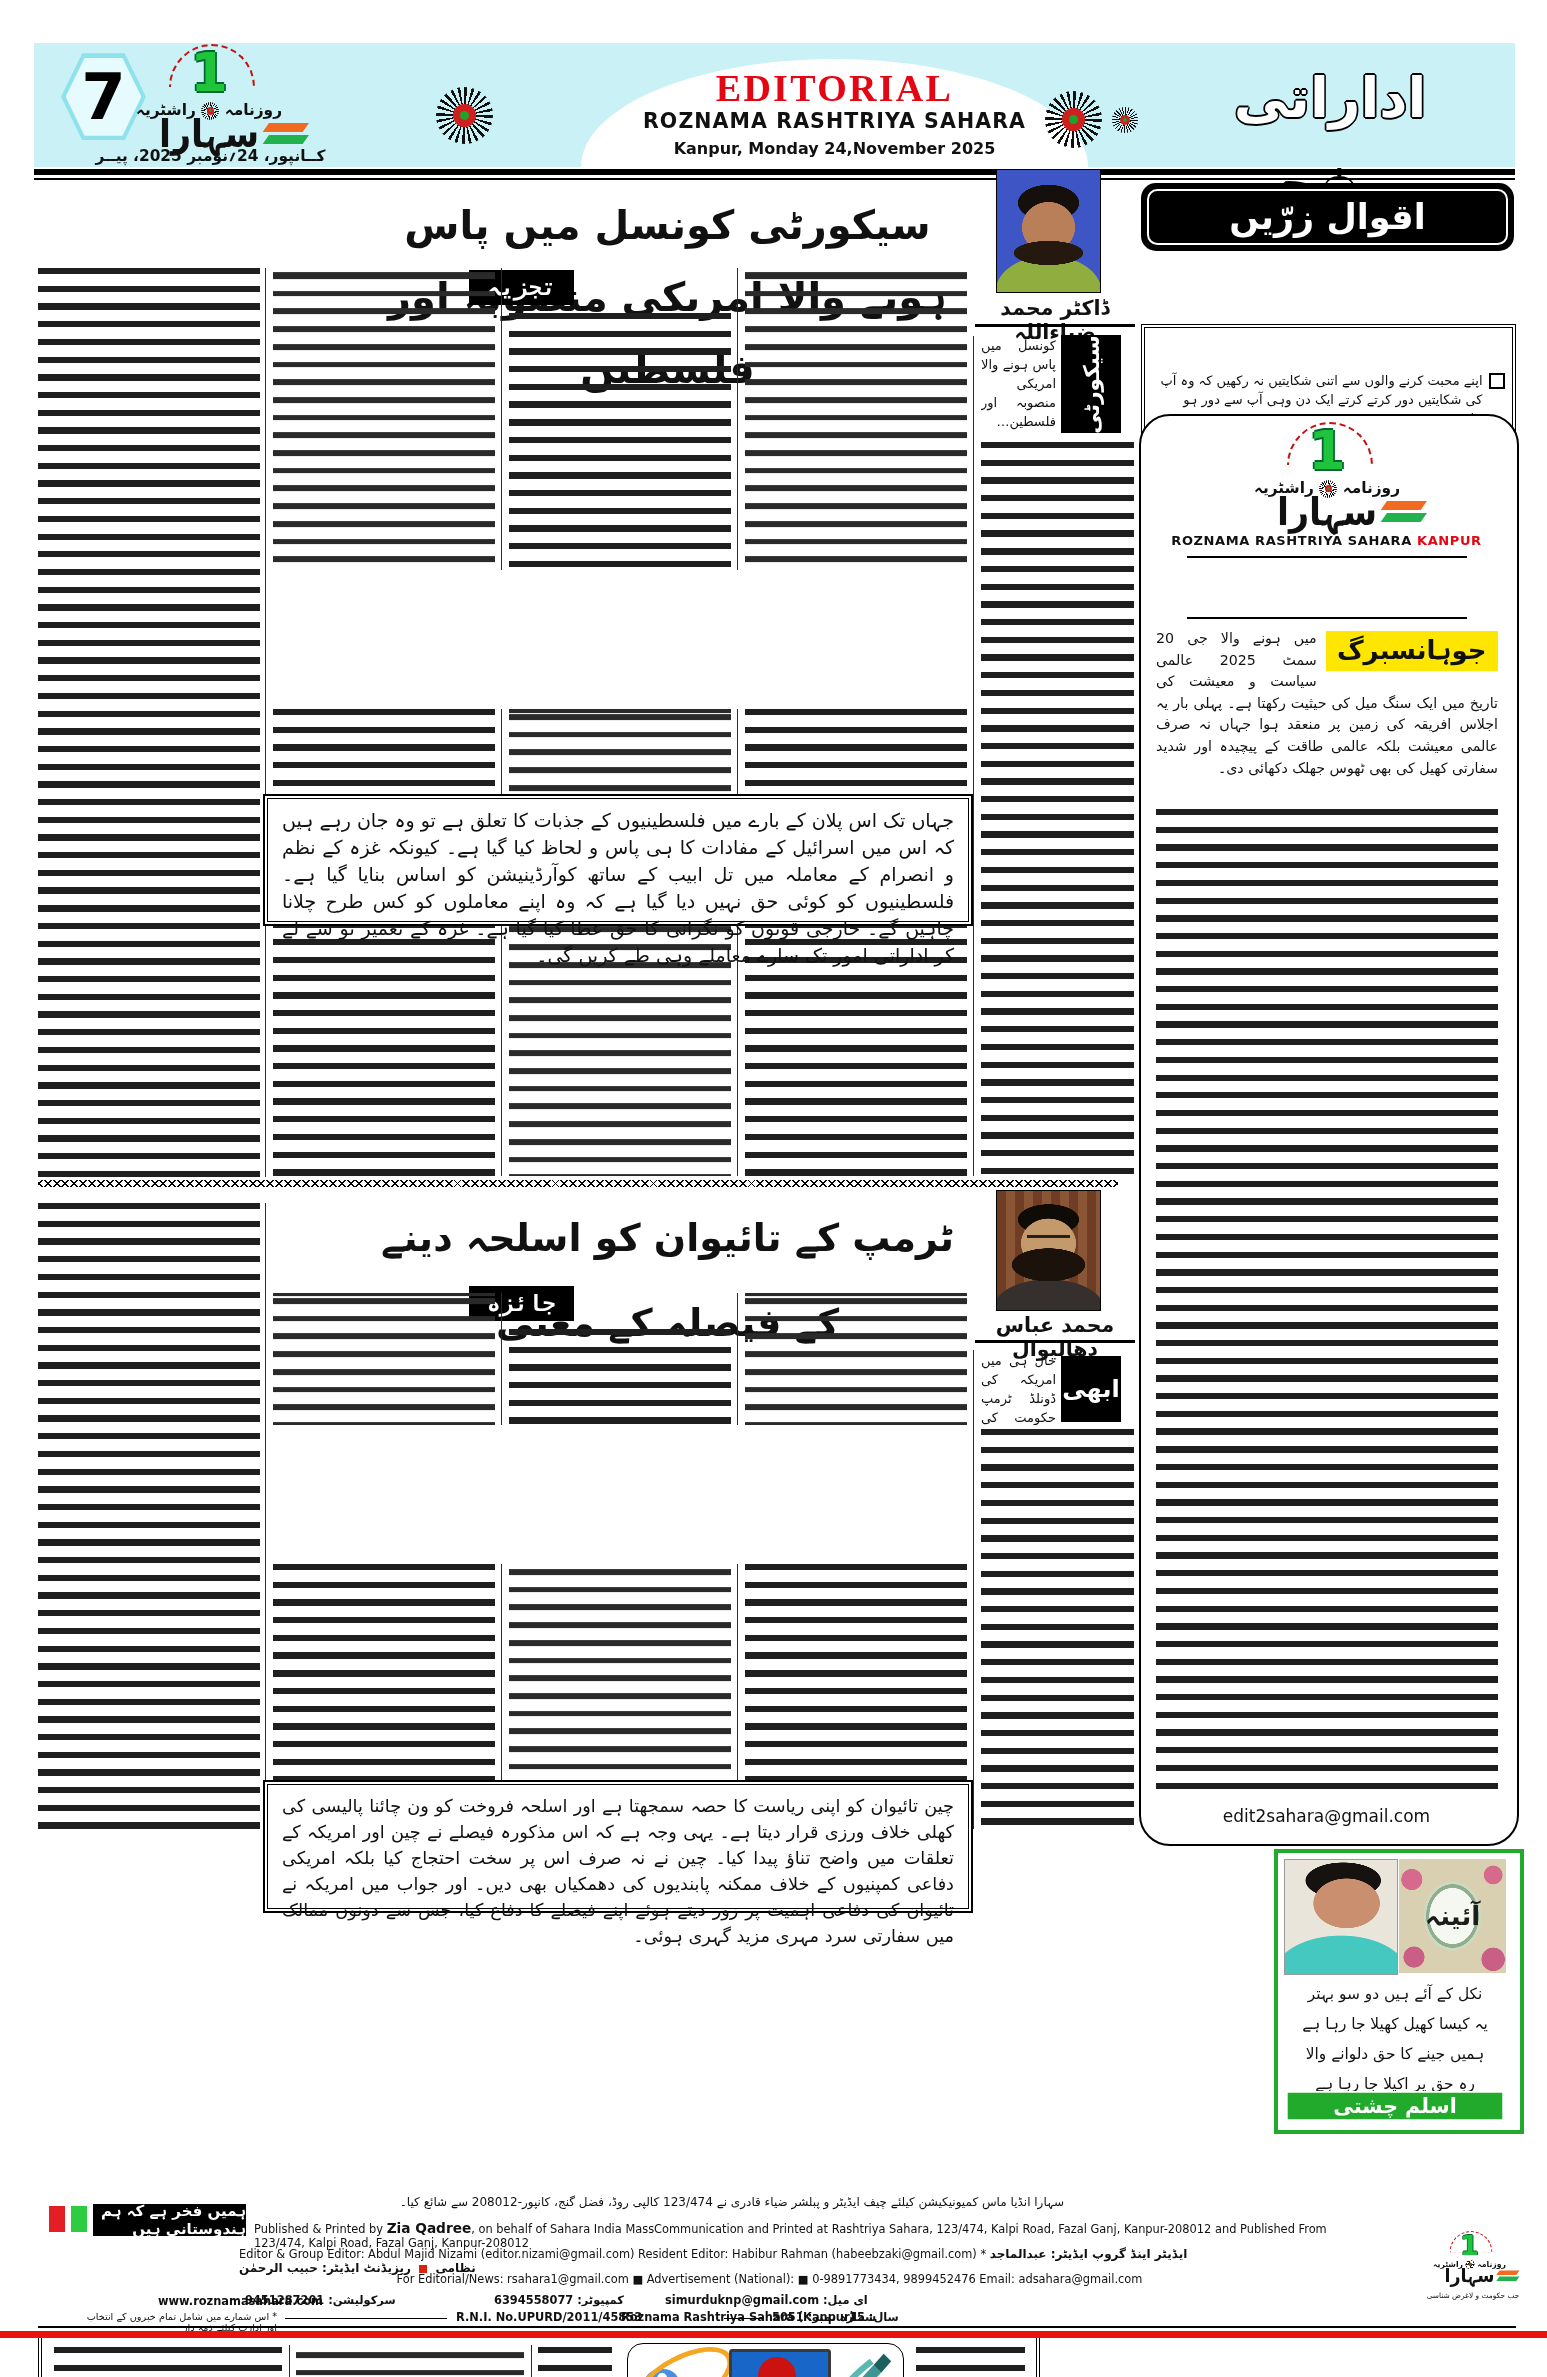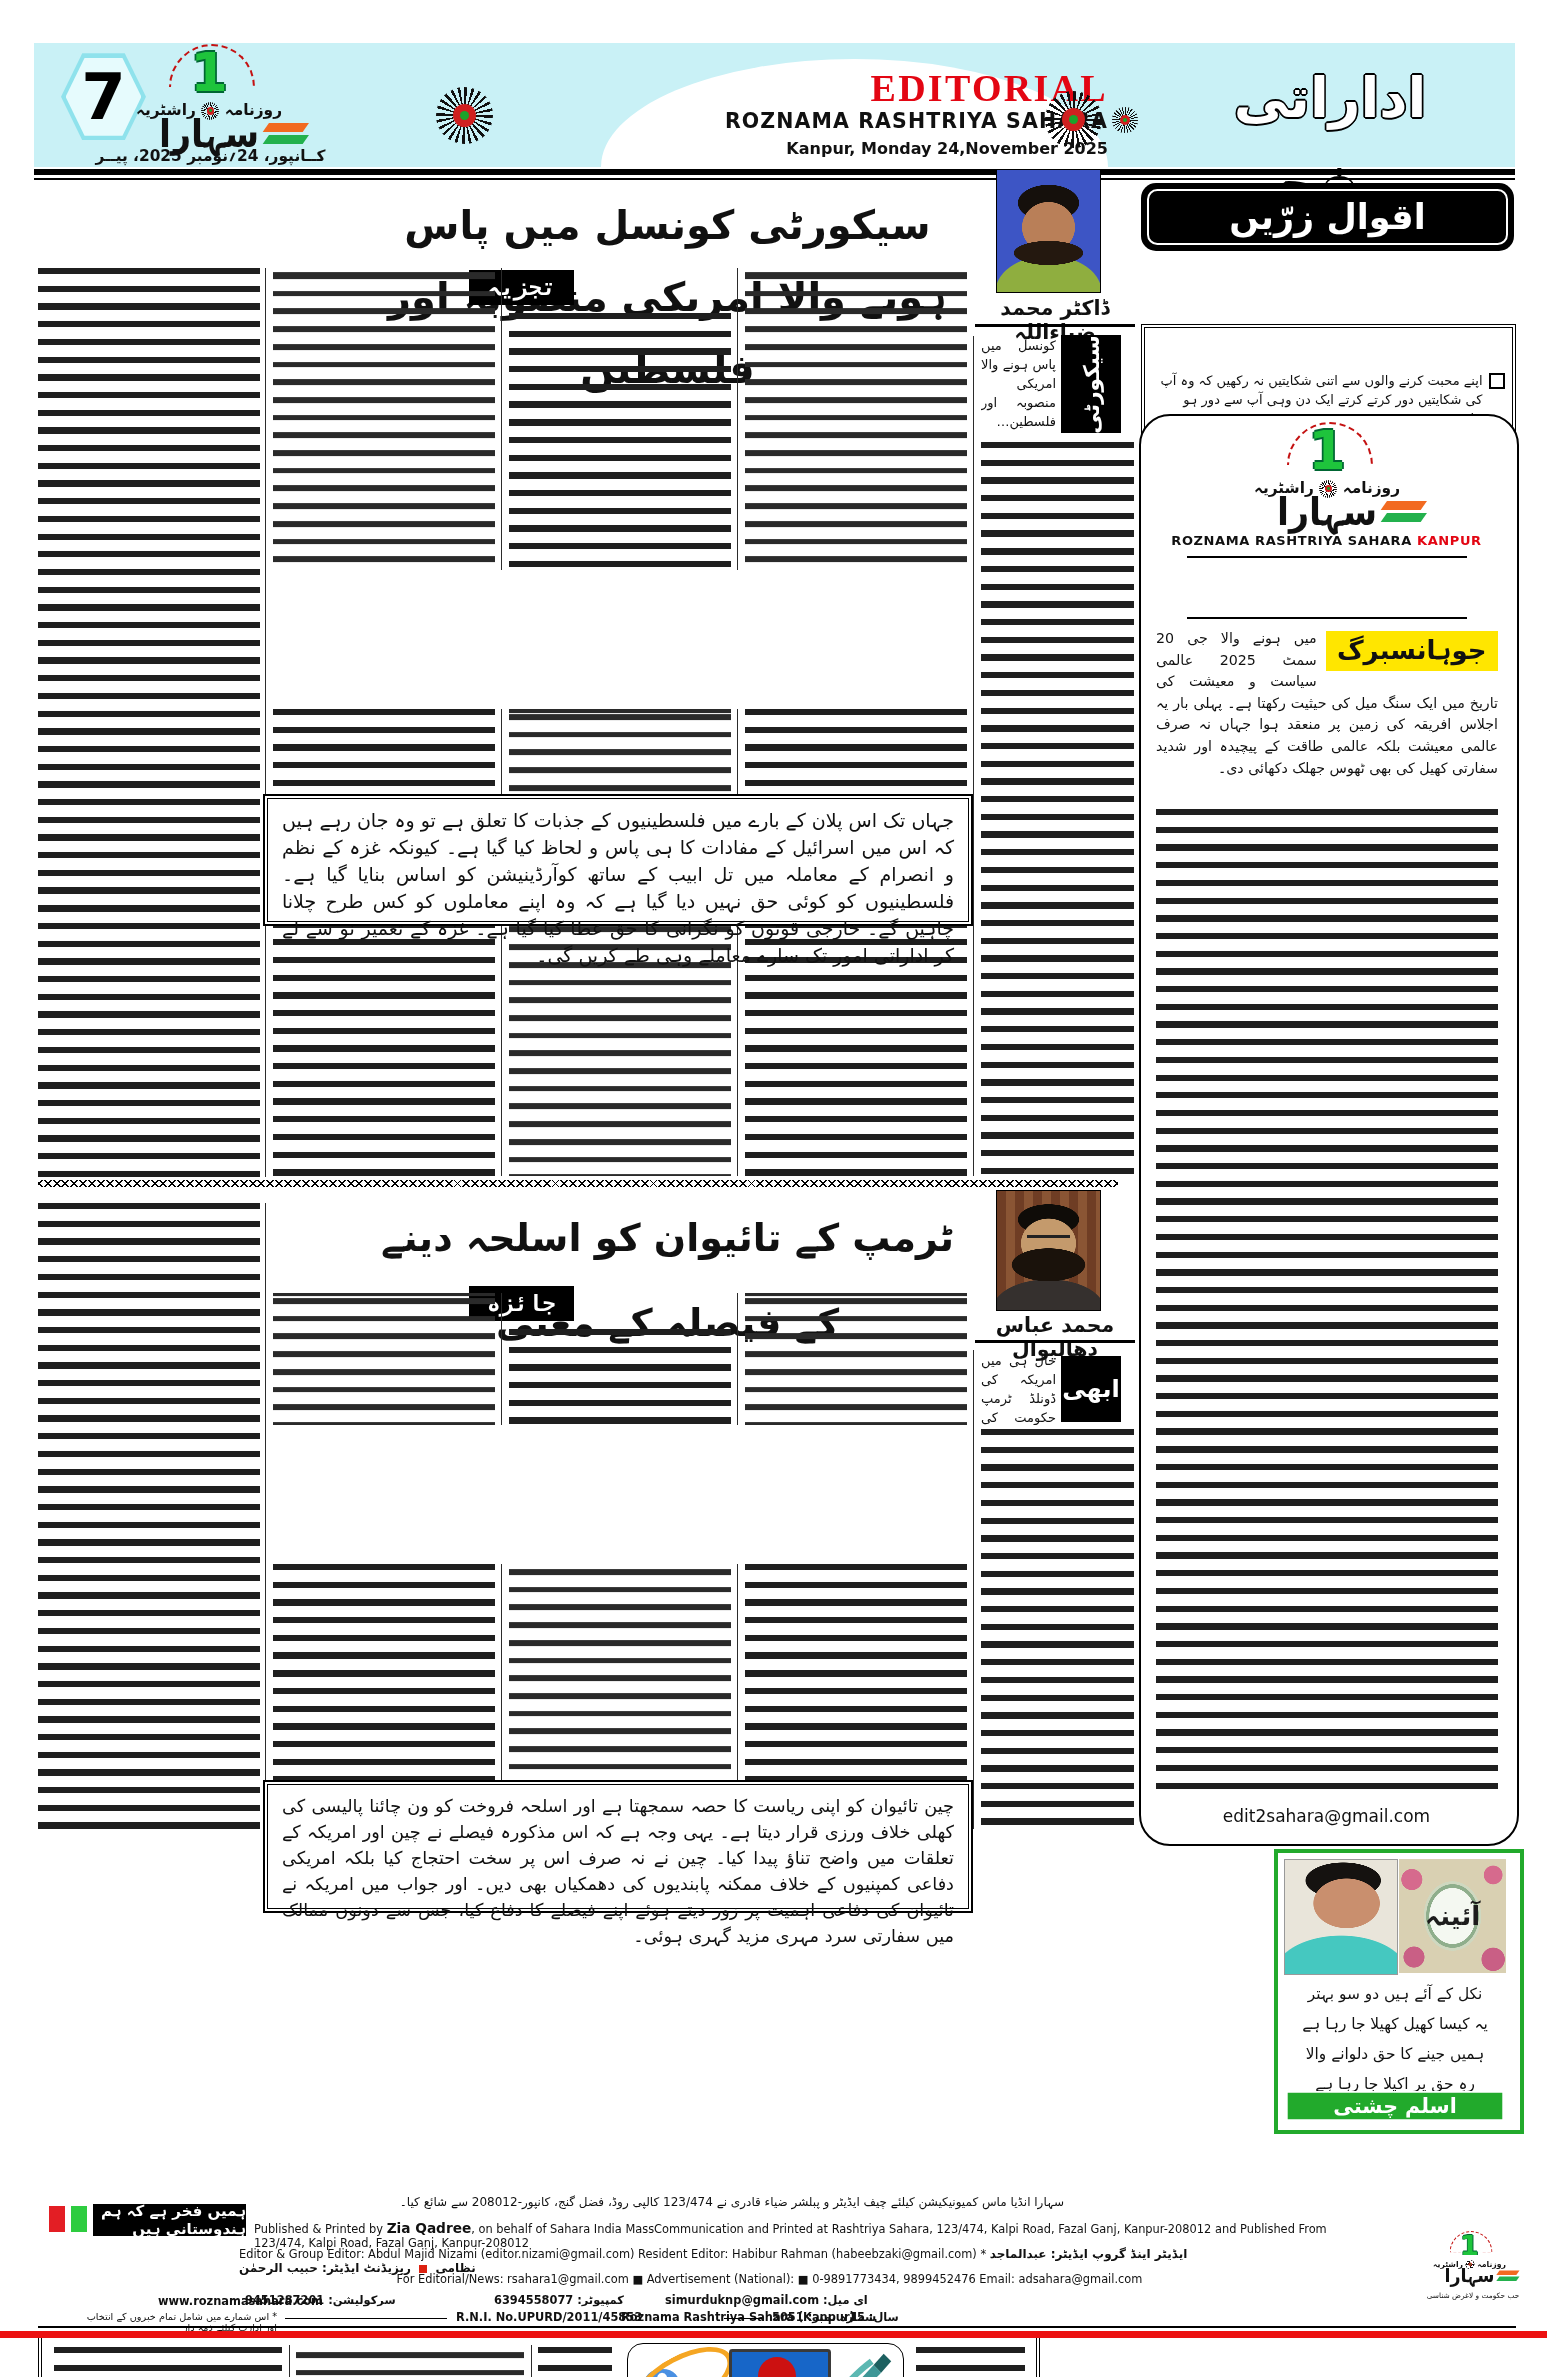--- a/index.html
+++ b/index.html
@@ -143,21 +143,21 @@
       <div class="slogo-row rtl">
         <span>روزنامہ</span>
         <span class="burst burst-mini"></span>
         <span>راشٹریہ</span>
       </div>
       <div class="slogo-word">سہارا</div>
       <div class="slogo-flag"></div>
     </div>
     <div class="abs rtl b" style="left:57px;top:104px;width:239px;text-align:center;font-size:15.4px;">کــانپور، 24؍نومبر 2025، پیــر</div>
 
-    <div class="abs arch" style="left:567px;top:16px;width:507px;height:108px;text-align:right;">
+    <div class="abs arch" style="left:547px;top:16px;width:507px;height:108px;">
       <div class="editorial">EDITORIAL</div>
       <div class="paper-name">ROZNAMA RASHTRIYA SAHARA</div>
       <div class="dateline">Kanpur,  Monday  24,November 2025</div>
     </div>
     <div class="burst" style="left:402px;top:44px;width:57px;height:57px;"></div>
     <div class="burst" style="left:1011px;top:48px;width:57px;height:57px;"></div>
     <div class="burst" style="left:1078px;top:64px;width:26px;height:26px;"></div>
 
     <div class="abs ctr masthead-ur" style="left:1111px;top:11.4px;width:370px;">اداراتی صفحہ</div>
   </div>

